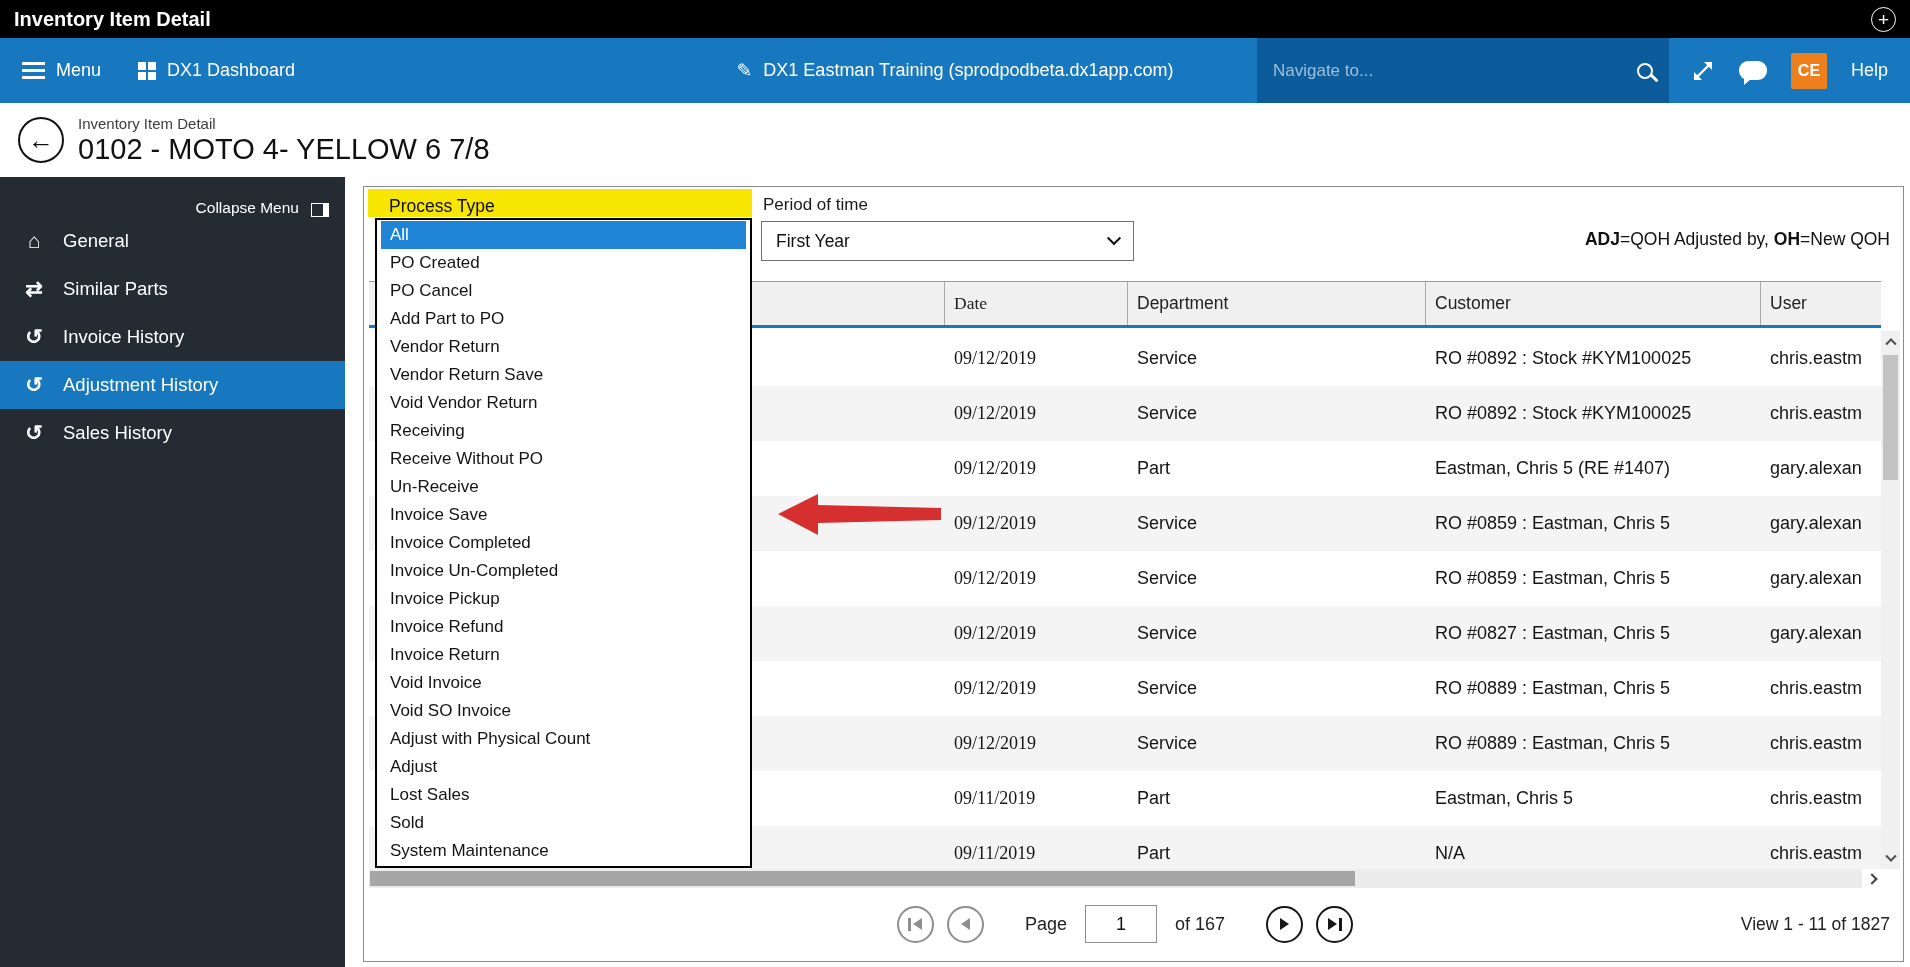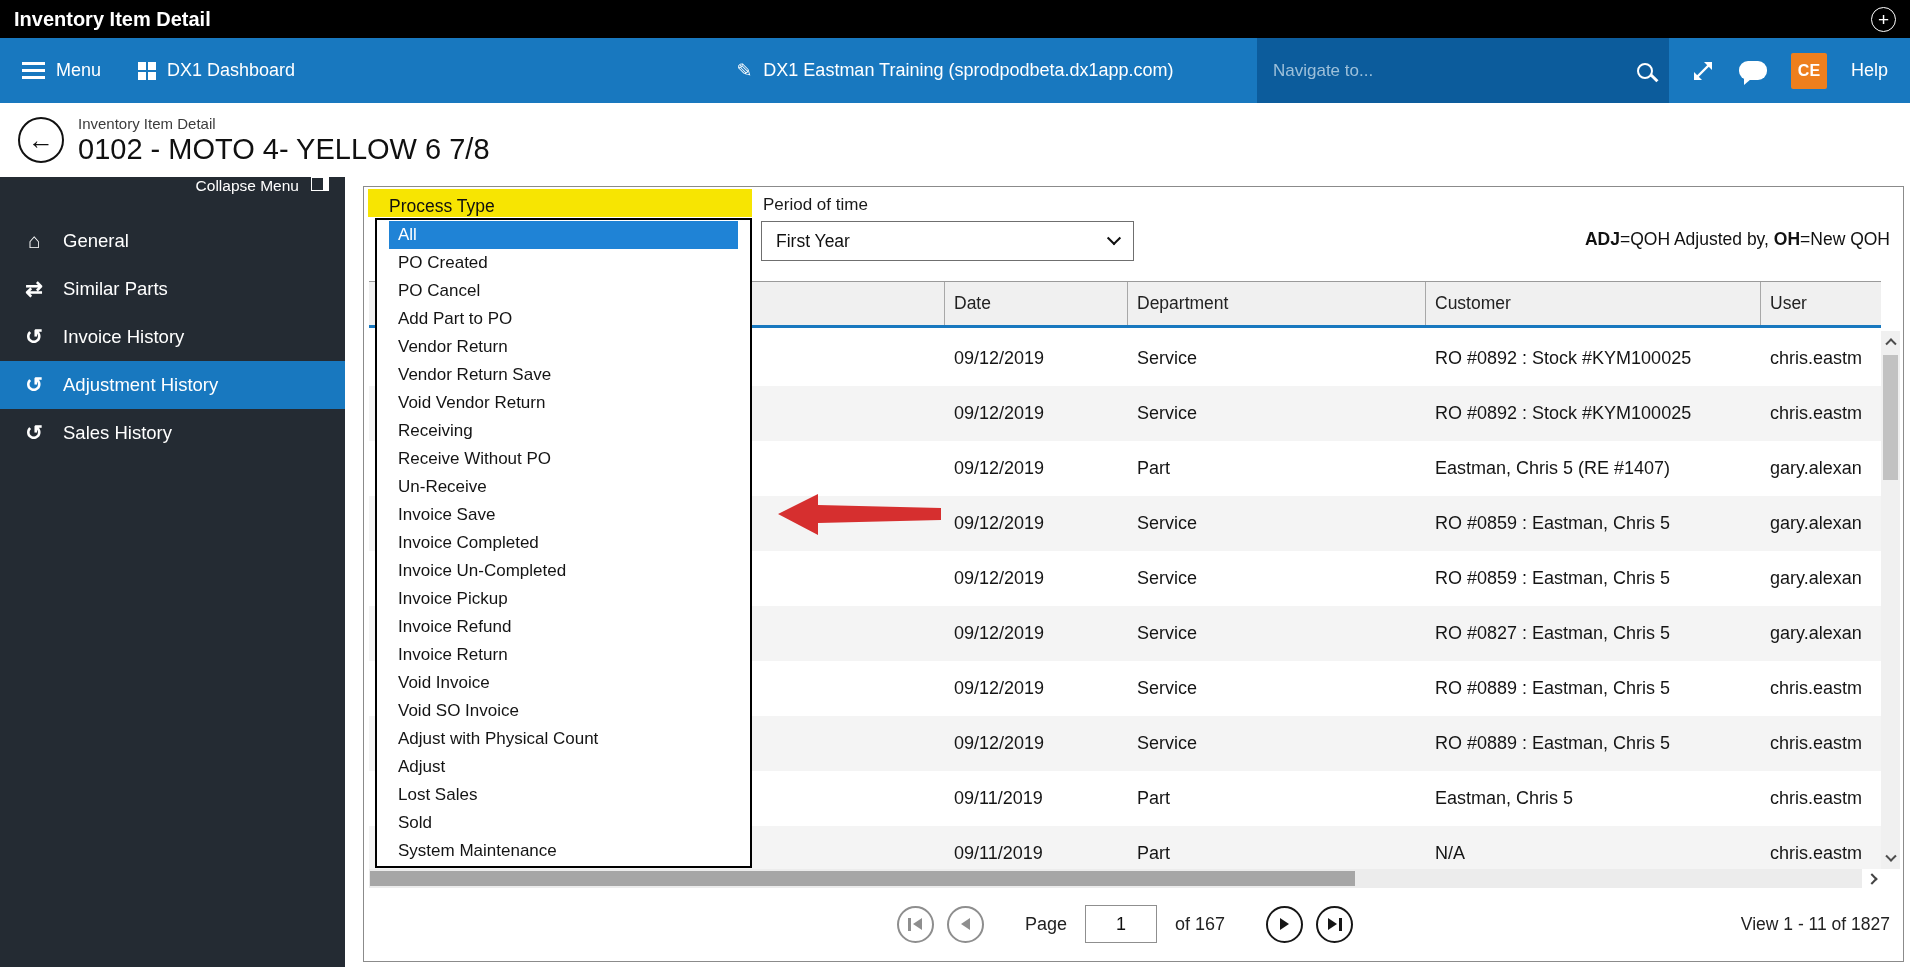--- a/index.html
+++ b/index.html
@@ -35,39 +35,39 @@
 
   
   .pageheader{position:absolute;left:0;top:103px;width:100%;height:74px;background:#fff;display:flex;align-items:center;padding-left:18px;}
   .back-btn{width:46px;height:46px;border:2.5px solid #111;border-radius:50%;display:flex;align-items:center;justify-content:center;font-size:26px;color:#111;flex:none;}
   .ph-text{margin-left:14px;}
   .crumb{font-size:15px;color:#3c3c3c;}
   .ph-title{font-size:29px;color:#101010;margin-top:1px;}
 
   
   .sidebar{position:absolute;left:0;top:177px;width:345px;height:790px;background:#242b33;color:#fff;}
-  .collapse-row{height:40px;display:flex;align-items:flex-start;justify-content:flex-end;gap:12px;padding-right:16px;font-size:15.5px;padding-left:32px;}
+  .collapse-row{height:40px;display:flex;align-items:flex-end;justify-content:flex-end;gap:12px;padding-right:16px;font-size:15.5px;padding-left:32px;}
   .collapse-icon{width:18px;height:14px;border:1.5px solid #fff;position:relative;}
   .collapse-icon::after{content:"";position:absolute;right:0;top:0;width:5px;height:100%;background:#fff;}
   .side-item{height:48px;display:flex;align-items:center;gap:17px;padding-left:22px;font-size:18.5px;}
   .side-item.active{background:#1878bf;}
   .side-icon{width:24px;text-align:center;font-size:21px;font-weight:bold;}
 
   
   .panel{position:absolute;left:363px;top:186px;width:1541px;height:776px;border:1px solid #8b8b8b;background:#fff;padding-left:20px;}
   .period-label{position:absolute;left:399px;top:8px;font-size:17px;color:#1a1a1a;}
   .select{position:absolute;left:397px;top:34px;width:373px;height:40px;border:1px solid #6f6f6f;display:flex;align-items:center;padding:0 14px;font-size:17.5px;color:#111;background:#fff;}
   .select-chev{margin-left:auto;width:10px;height:10px;border-right:2.4px solid #111;border-bottom:2.4px solid #111;transform:rotate(45deg) translate(-2px,-2px);}
   .legend{position:absolute;right:13px;top:42px;font-size:17.5px;color:#111;white-space:pre;}
 
   
   .thead{position:absolute;left:5px;top:94px;width:1512px;height:47px;background:#f0f0f0;border-top:1px solid #9a9a9a;border-bottom:3px solid #1878bf;display:flex;}
   .th{display:flex;align-items:center;padding-left:9px;font-size:17.5px;color:#222;border-right:1px solid #a8a8a8;flex:none;}
   .th:last-child{border-right:none;}
-  .c0{width:576px;}.c1{width:183px;}.c2{width:298px;}.c3{width:335px;}.c4{width:120px;}
+  .c0{width:576px;}.c1{width:183px;font-family:Liberation Serif, serif;}.c2{width:298px;}.c3{width:335px;}.c4{width:120px;}
   .tbody{position:absolute;left:5px;top:144px;width:1512px;height:538px;overflow:hidden;}
   .trow{display:flex;height:55px;background:#fff;}
   .trow:nth-child(even){background:#f4f4f4;}
   .td{display:flex;align-items:center;padding-left:9px;font-size:18px;color:#151515;white-space:nowrap;overflow:hidden;flex:none;}
 
   
   .vscroll{position:absolute;left:1517px;top:144px;width:19px;height:538px;background:#f0f0f0;}
   .vs-btn{position:absolute;left:0;width:19px;height:18px;display:flex;align-items:center;justify-content:center;}
   .vs-up{top:1px;}.vs-down{bottom:1px;}
   .chev-up{width:8px;height:8px;border-left:2px solid #4d4d4d;border-top:2px solid #4d4d4d;transform:rotate(45deg) translate(2px,2px);}
@@ -86,21 +86,21 @@
   .tri-r{width:0;height:0;border-top:6px solid transparent;border-bottom:6px solid transparent;border-left:9px solid currentColor;}
   .pg-bar{width:3px;height:13px;background:currentColor;}
   .pg-label{font-size:18px;color:#222;}
   .lab-page{margin-left:28px;}
   .pg-input{width:72px;height:38px;border:1px solid #8f8f8f;text-align:center;font-size:18px;font-family:inherit;color:#111;margin:0 5px;}
   .lab-of{margin-right:28px;}
   .view-label{position:absolute;right:13px;top:727px;font-size:17.5px;color:#222;}
 
   
   .pt-label{position:absolute;left:368px;top:189px;width:384px;height:28px;background:#f7e502;z-index:39;display:flex;align-items:flex-end;padding-left:21px;font-size:17.5px;color:#101010;}
-  .dropdown{position:absolute;left:375px;top:218px;width:377px;border:2px solid #000;background:#fff;z-index:40;padding:1px 12px;}
+  .dropdown{position:absolute;left:375px;top:218px;width:377px;border:2px solid #000;background:#fff;z-index:40;padding:1px 4px;}
   .dd-item{height:28px;line-height:28px;padding-left:9px;font-size:17px;color:#141414;white-space:nowrap;overflow:hidden;}
   .dd-item.selected{background:#1f83d6;color:#fff;}
 
   
   .red-arrow{position:absolute;left:778px;top:492px;z-index:45;}
 </style>
 </head>
 <body>
 
 <div class="screen">

